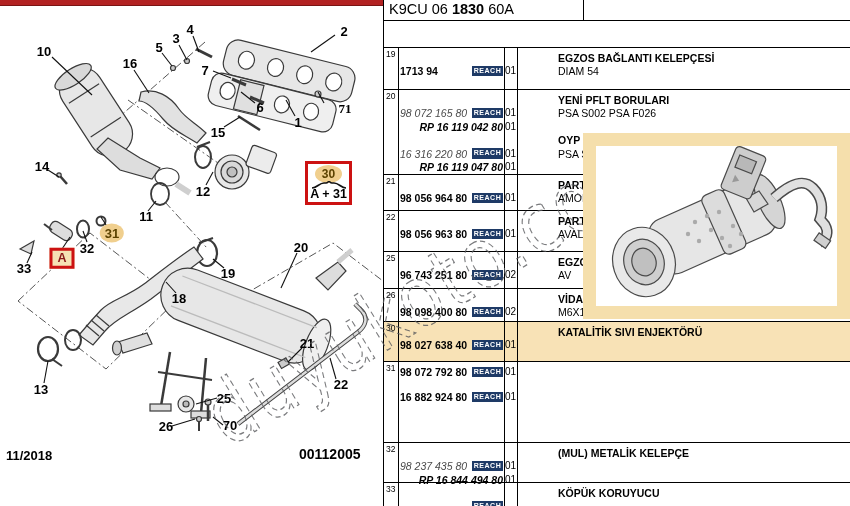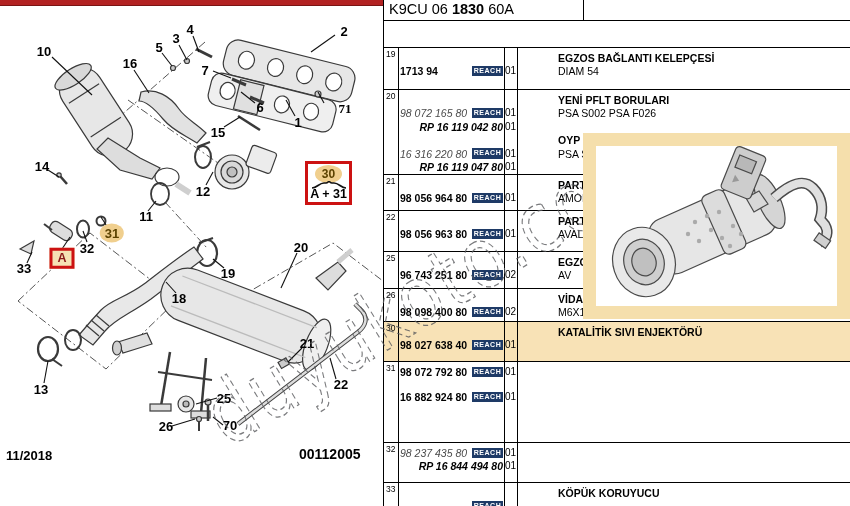--- a/index.html
+++ b/index.html
@@ -364,20 +364,23 @@
               <span class="pn">16 882 924 80</span>
               <span class="badge">REACH</span>
               <span class="qty">01</span>
             </div>
           </div>
         </div>
         <div class="trow" style="top: 442px; height: 40px;">
           <span class="rnum">32</span>
           <div class="tlines">
             <div class="tline">
+              <span class="desc b">(MUL) METALİK KELEPÇE</span>
+            </div>
+            <div class="tline">
               <span class="pn i">98 237 435 80</span>
               <span class="badge">REACH</span>
               <span class="qty">01</span>
             </div>
             <div class="tline">
               <span class="pn rp">RP 16 844 494 80</span>
               <span class="qty">01</span>
             </div>
           </div>
         </div>

